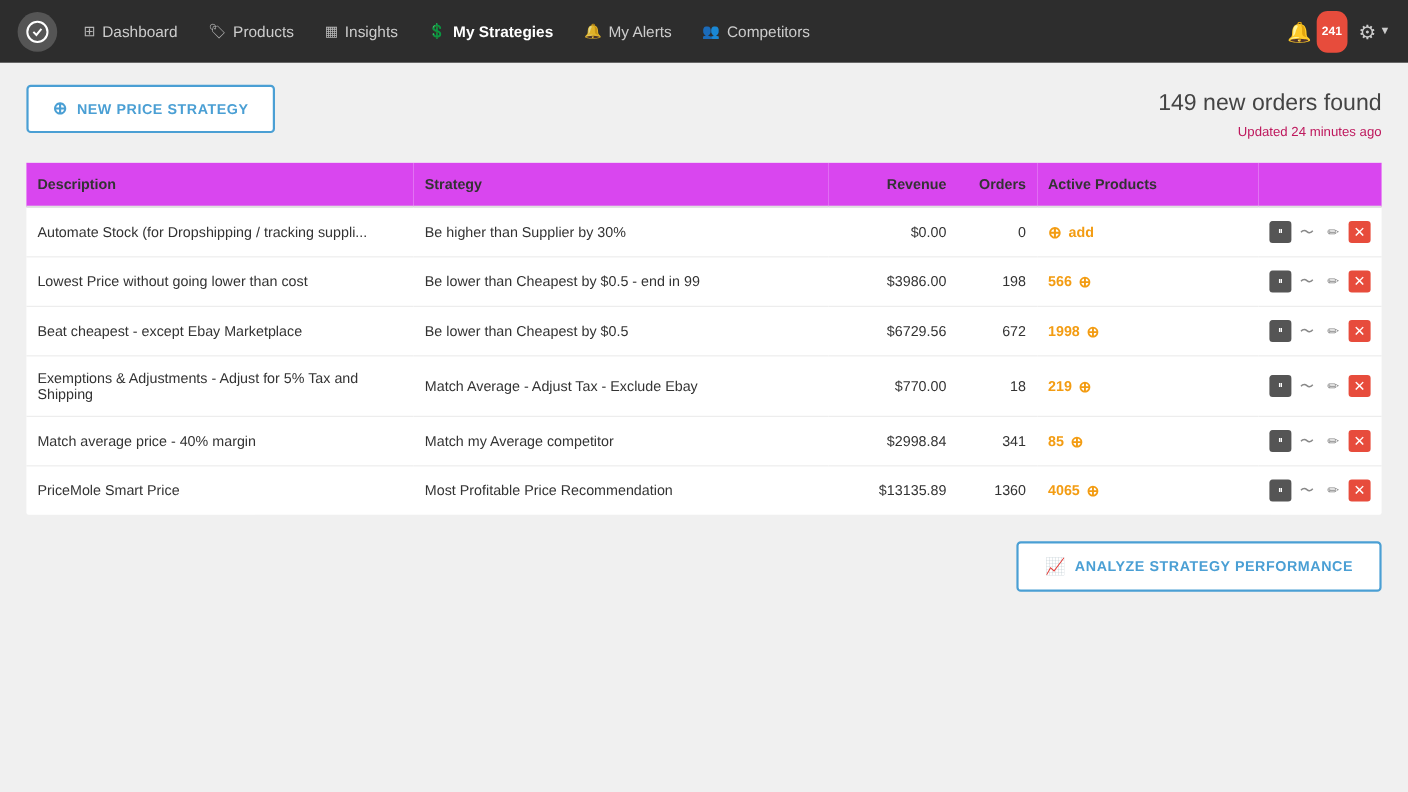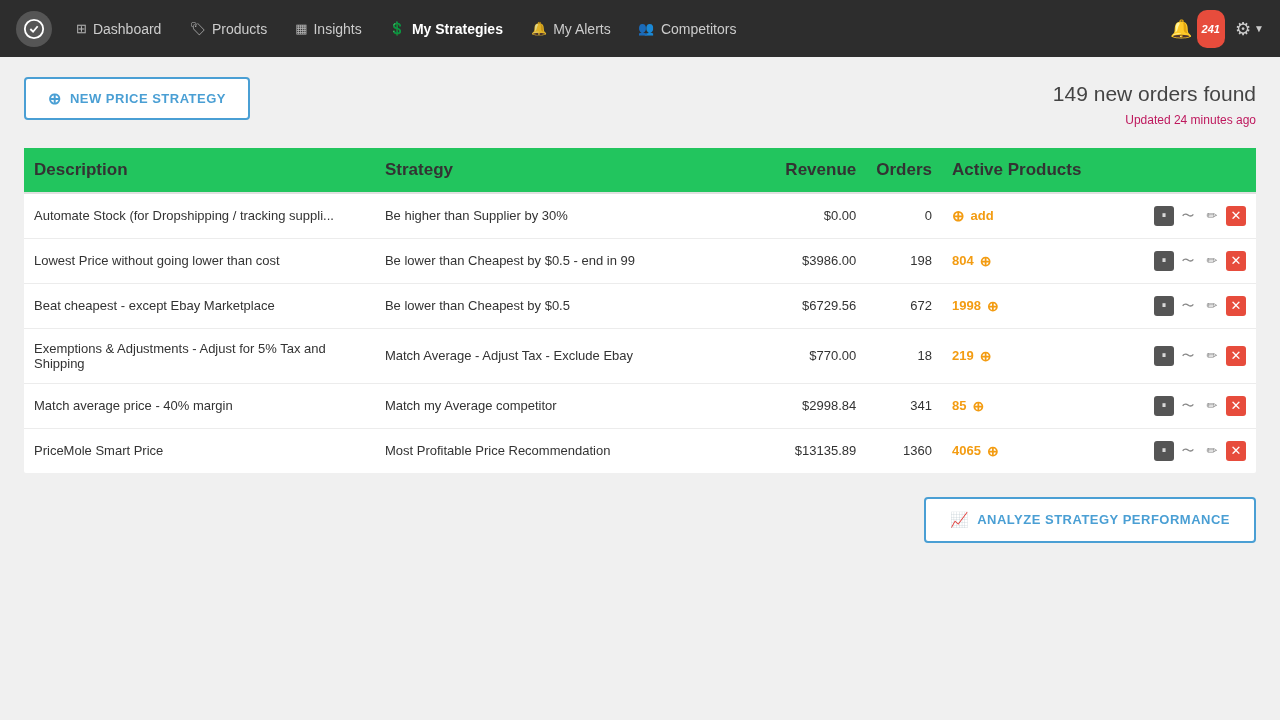--- a/index.html
+++ b/index.html
@@ -40,21 +40,20 @@
       cursor: pointer;
     }
     .badge {
       background: #e74c3c;
       color: #fff;
       font-size: 11px;
       font-weight: bold;
       padding: 13px 5px;
       border-radius: 10px;
       margin-left: 4px;
-      font-style: italic;
     }
     .gear-btn {
       color: #ccc;
       font-size: 18px;
       cursor: pointer;
       display: flex; align-items: center; gap: 3px;
     }
 
     
     .main { padding: 20px 24px; }
@@ -84,22 +83,22 @@
 
     
     .table-wrap { background: #fff; border-radius: 2px; }
     table { width: 100%; border-collapse: collapse; }
     thead tr { border-bottom: 2px solid #e0e0e0; }
     thead th {
       padding: 12px 10px;
       text-align: left;
       font-weight: 600;
       color: #333;
-      font-size: 17px;
-      background: #22c55e;
+      font-size: 13px;
+      background: #d946ef;
     }
     tbody tr { border-bottom: 1px solid #ececec; }
     tbody tr:last-child { border-bottom: none; }
     tbody td { padding: 12px 10px; color: #333; font-size: 13px; vertical-align: middle; }
 
     .col-desc { width: 32%; }
     .col-strategy { width: 34%; }
     .col-revenue { width: 10%; text-align: right; }
     .col-orders { width: 6%; text-align: right; }
     .col-active { width: 18%; }
@@ -250,21 +249,21 @@
       </div>
     </td>
   </tr>
           <tr>
     <td class="col-desc">Lowest Price without going lower than cost</td>
     <td class="col-strategy">Be lower than Cheapest by $0.5 - end in 99</td>
     <td class="col-revenue">$3986.00</td>
     <td class="col-orders">198</td>
     <td class="col-active">
       <div class="active-products-cell">
-                <span class="ap-count">804</span>
+                <span class="ap-count">566</span>
                 <span class="ap-plus">⊕</span>
               </div>
     </td>
     <td>
       <div class="action-icons">
         <span class="icon-pause">⏸</span>
         <span class="icon-chart">〜</span>
         <span class="icon-edit">✏</span>
         <span class="icon-delete">✕</span>
       </div>

